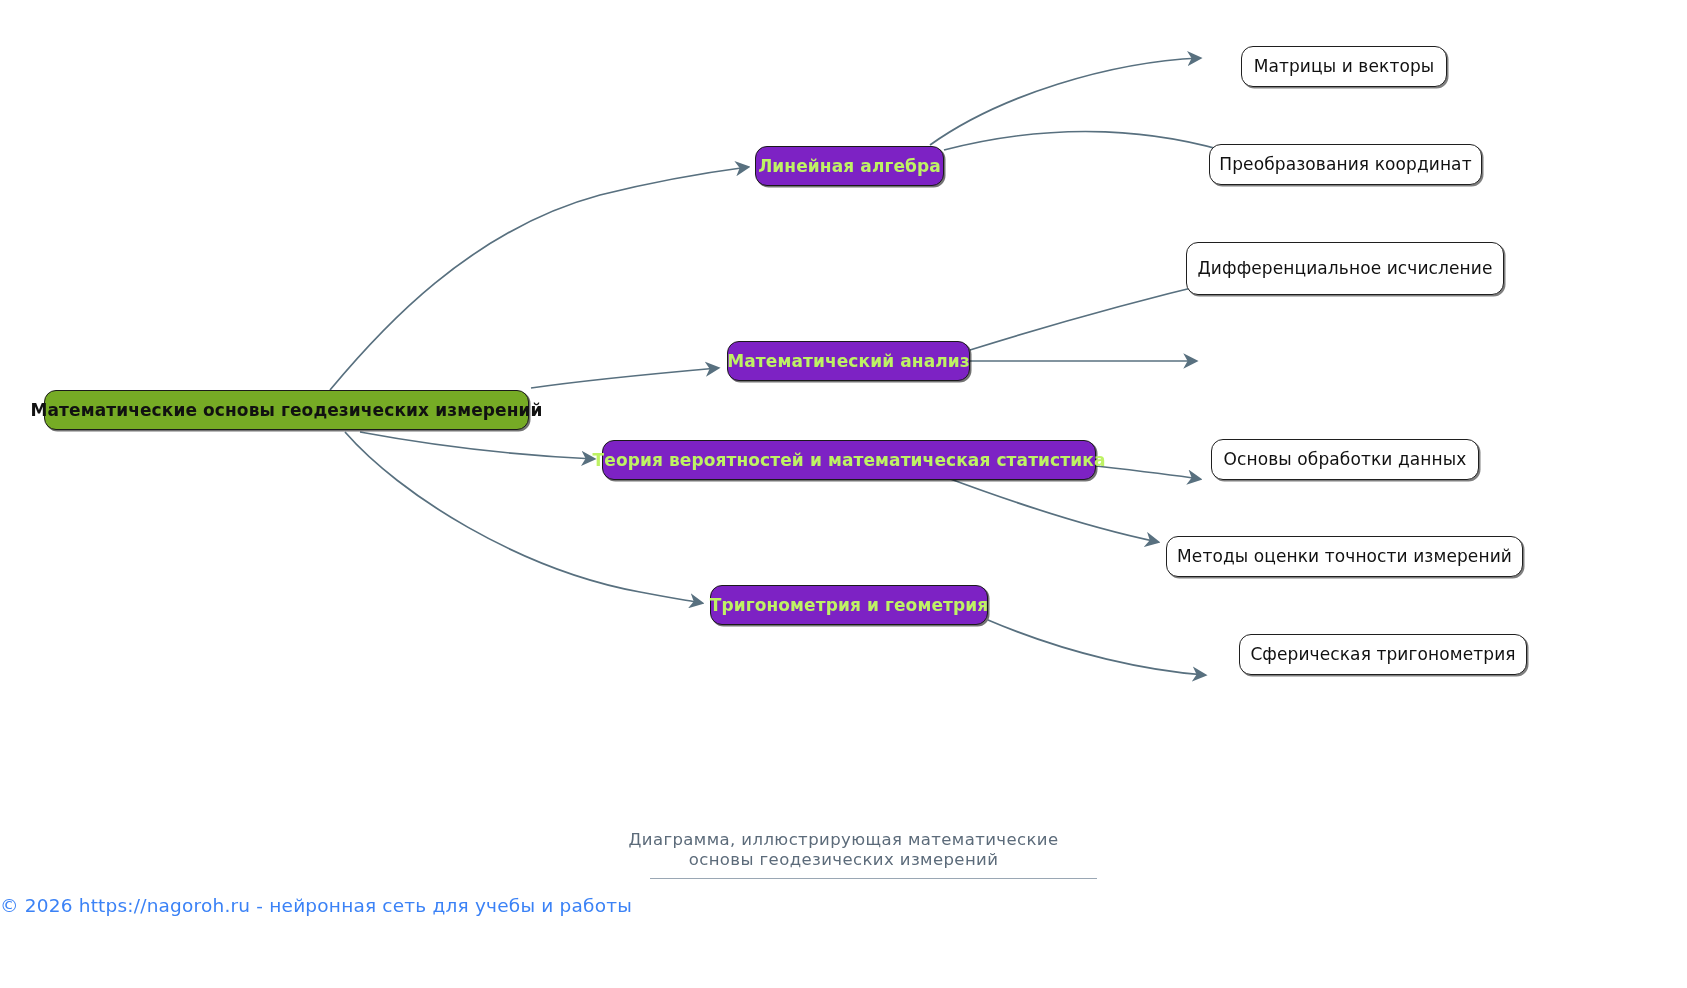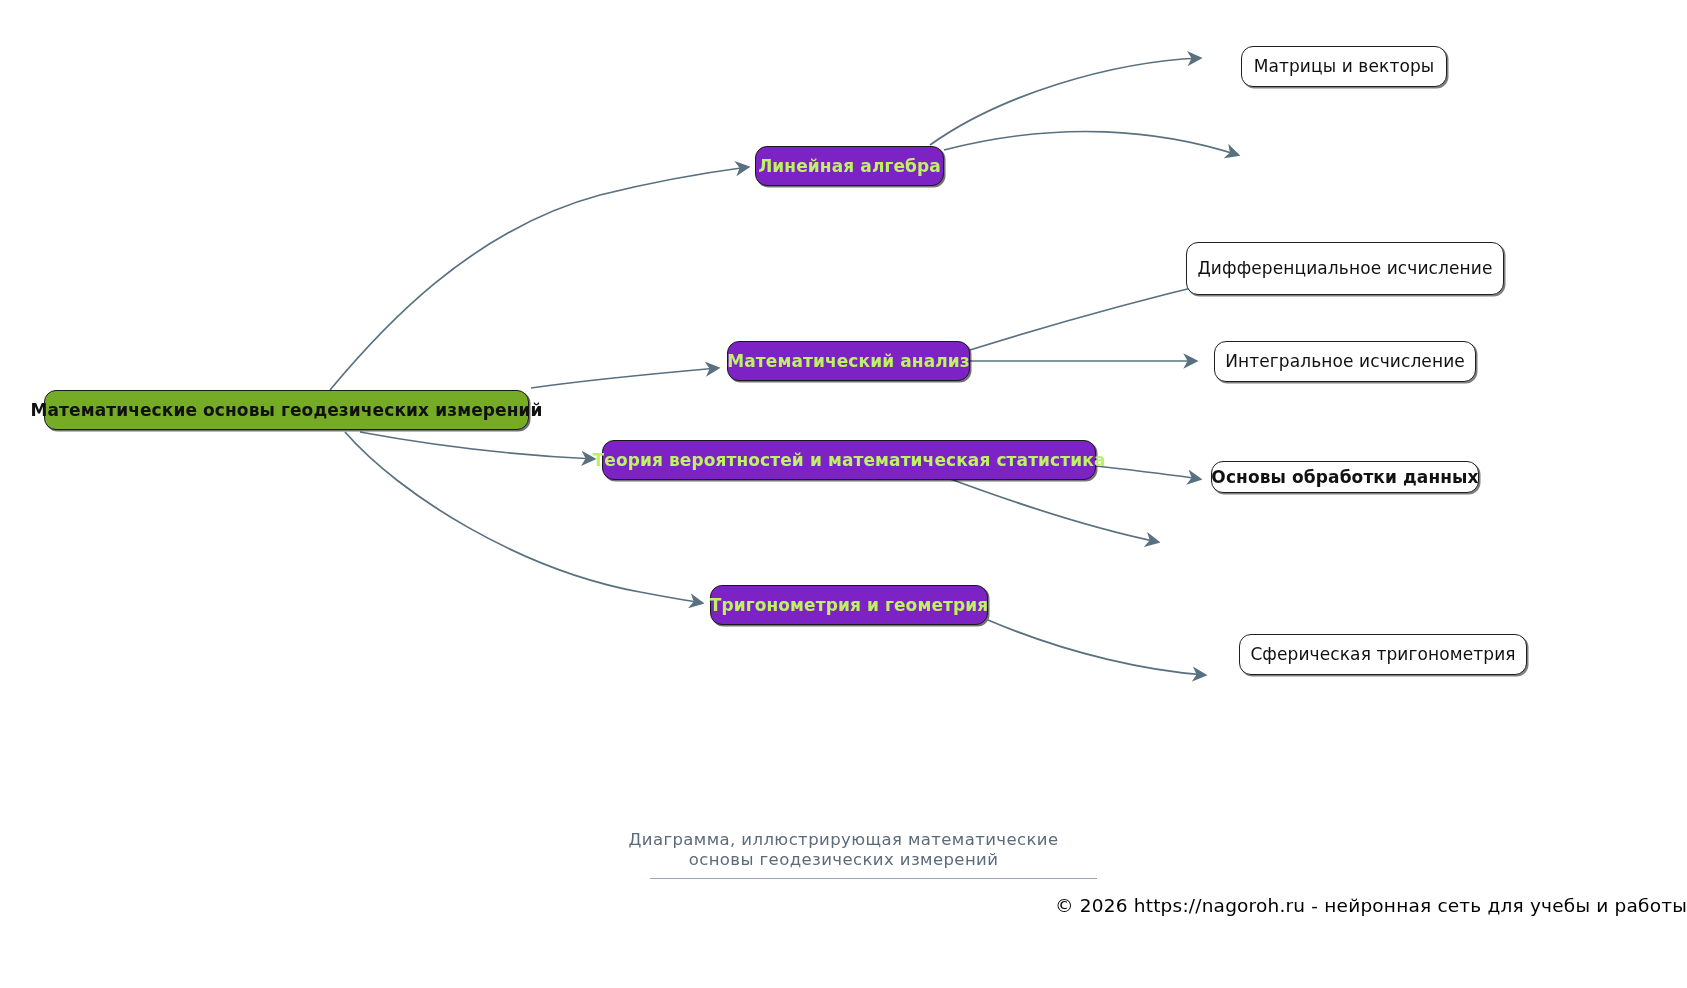--- a/index.html
+++ b/index.html
@@ -89,22 +89,22 @@
     width: 447px;
     height: 1px;
     background: #9aa7b4;
   }
 
   .copyright {
     position: absolute;
     left: 0;
     top: 895px;
     width: 1687px;
-    text-align: right;
-    color: #000000;
+    text-align: left;
+    color: #3b82f6;
     font-size: 18.5px;
     letter-spacing: 0.2px;
   }
 </style>
 </head>
 <body>
 
 <div id="canvas">
 
   <svg class="edges" viewBox="0 0 1687 988">
@@ -149,33 +149,36 @@
   </div>
 
   <div class="node node-branch" style="left:710px; top:585px; width:278px; height:40px;text-align:right;">
     <span>Тригонометрия и геометрия</span>
   </div>
 
   <div class="node node-leaf" style="left:1241px; top:46px; width:206px; height:41px;">
     <span>Матрицы и векторы</span>
   </div>
 
+  <div class="node node-leaf" style="left:1209px; top:144px; width:273px; height:41px;">
+    <span>Преобразования координат</span>
+  </div>
 
   <div class="node node-leaf" style="left:1186px; top:242px; width:318px; height:53px;">
     <span>Дифференциальное исчисление</span>
   </div>
 
-  <div class="node node-leaf" style="left:1214px; top:341px; width:262px; height:41px;">
-    <span>Интегральное исчисление</span>
-  </div>
 
-  <div class="node node-leaf" style="left:1211px; top:461px; width:268px; height:32px;font-weight:bold;">
+  <div class="node node-leaf" style="left:1211px; top:439px; width:268px; height:41px;">
     <span>Основы обработки данных</span>
   </div>
 
+  <div class="node node-leaf" style="left:1166px; top:536px; width:357px; height:41px;">
+    <span>Методы оценки точности измерений</span>
+  </div>
 
   <div class="node node-leaf" style="left:1239px; top:634px; width:288px; height:41px;">
     <span>Сферическая тригонометрия</span>
   </div>
 
   <div class="caption caption-line1">Диаграмма, иллюстрирующая математические</div>
   <div class="caption caption-line2">основы геодезических измерений</div>
 
   <div class="rule"></div>
 

